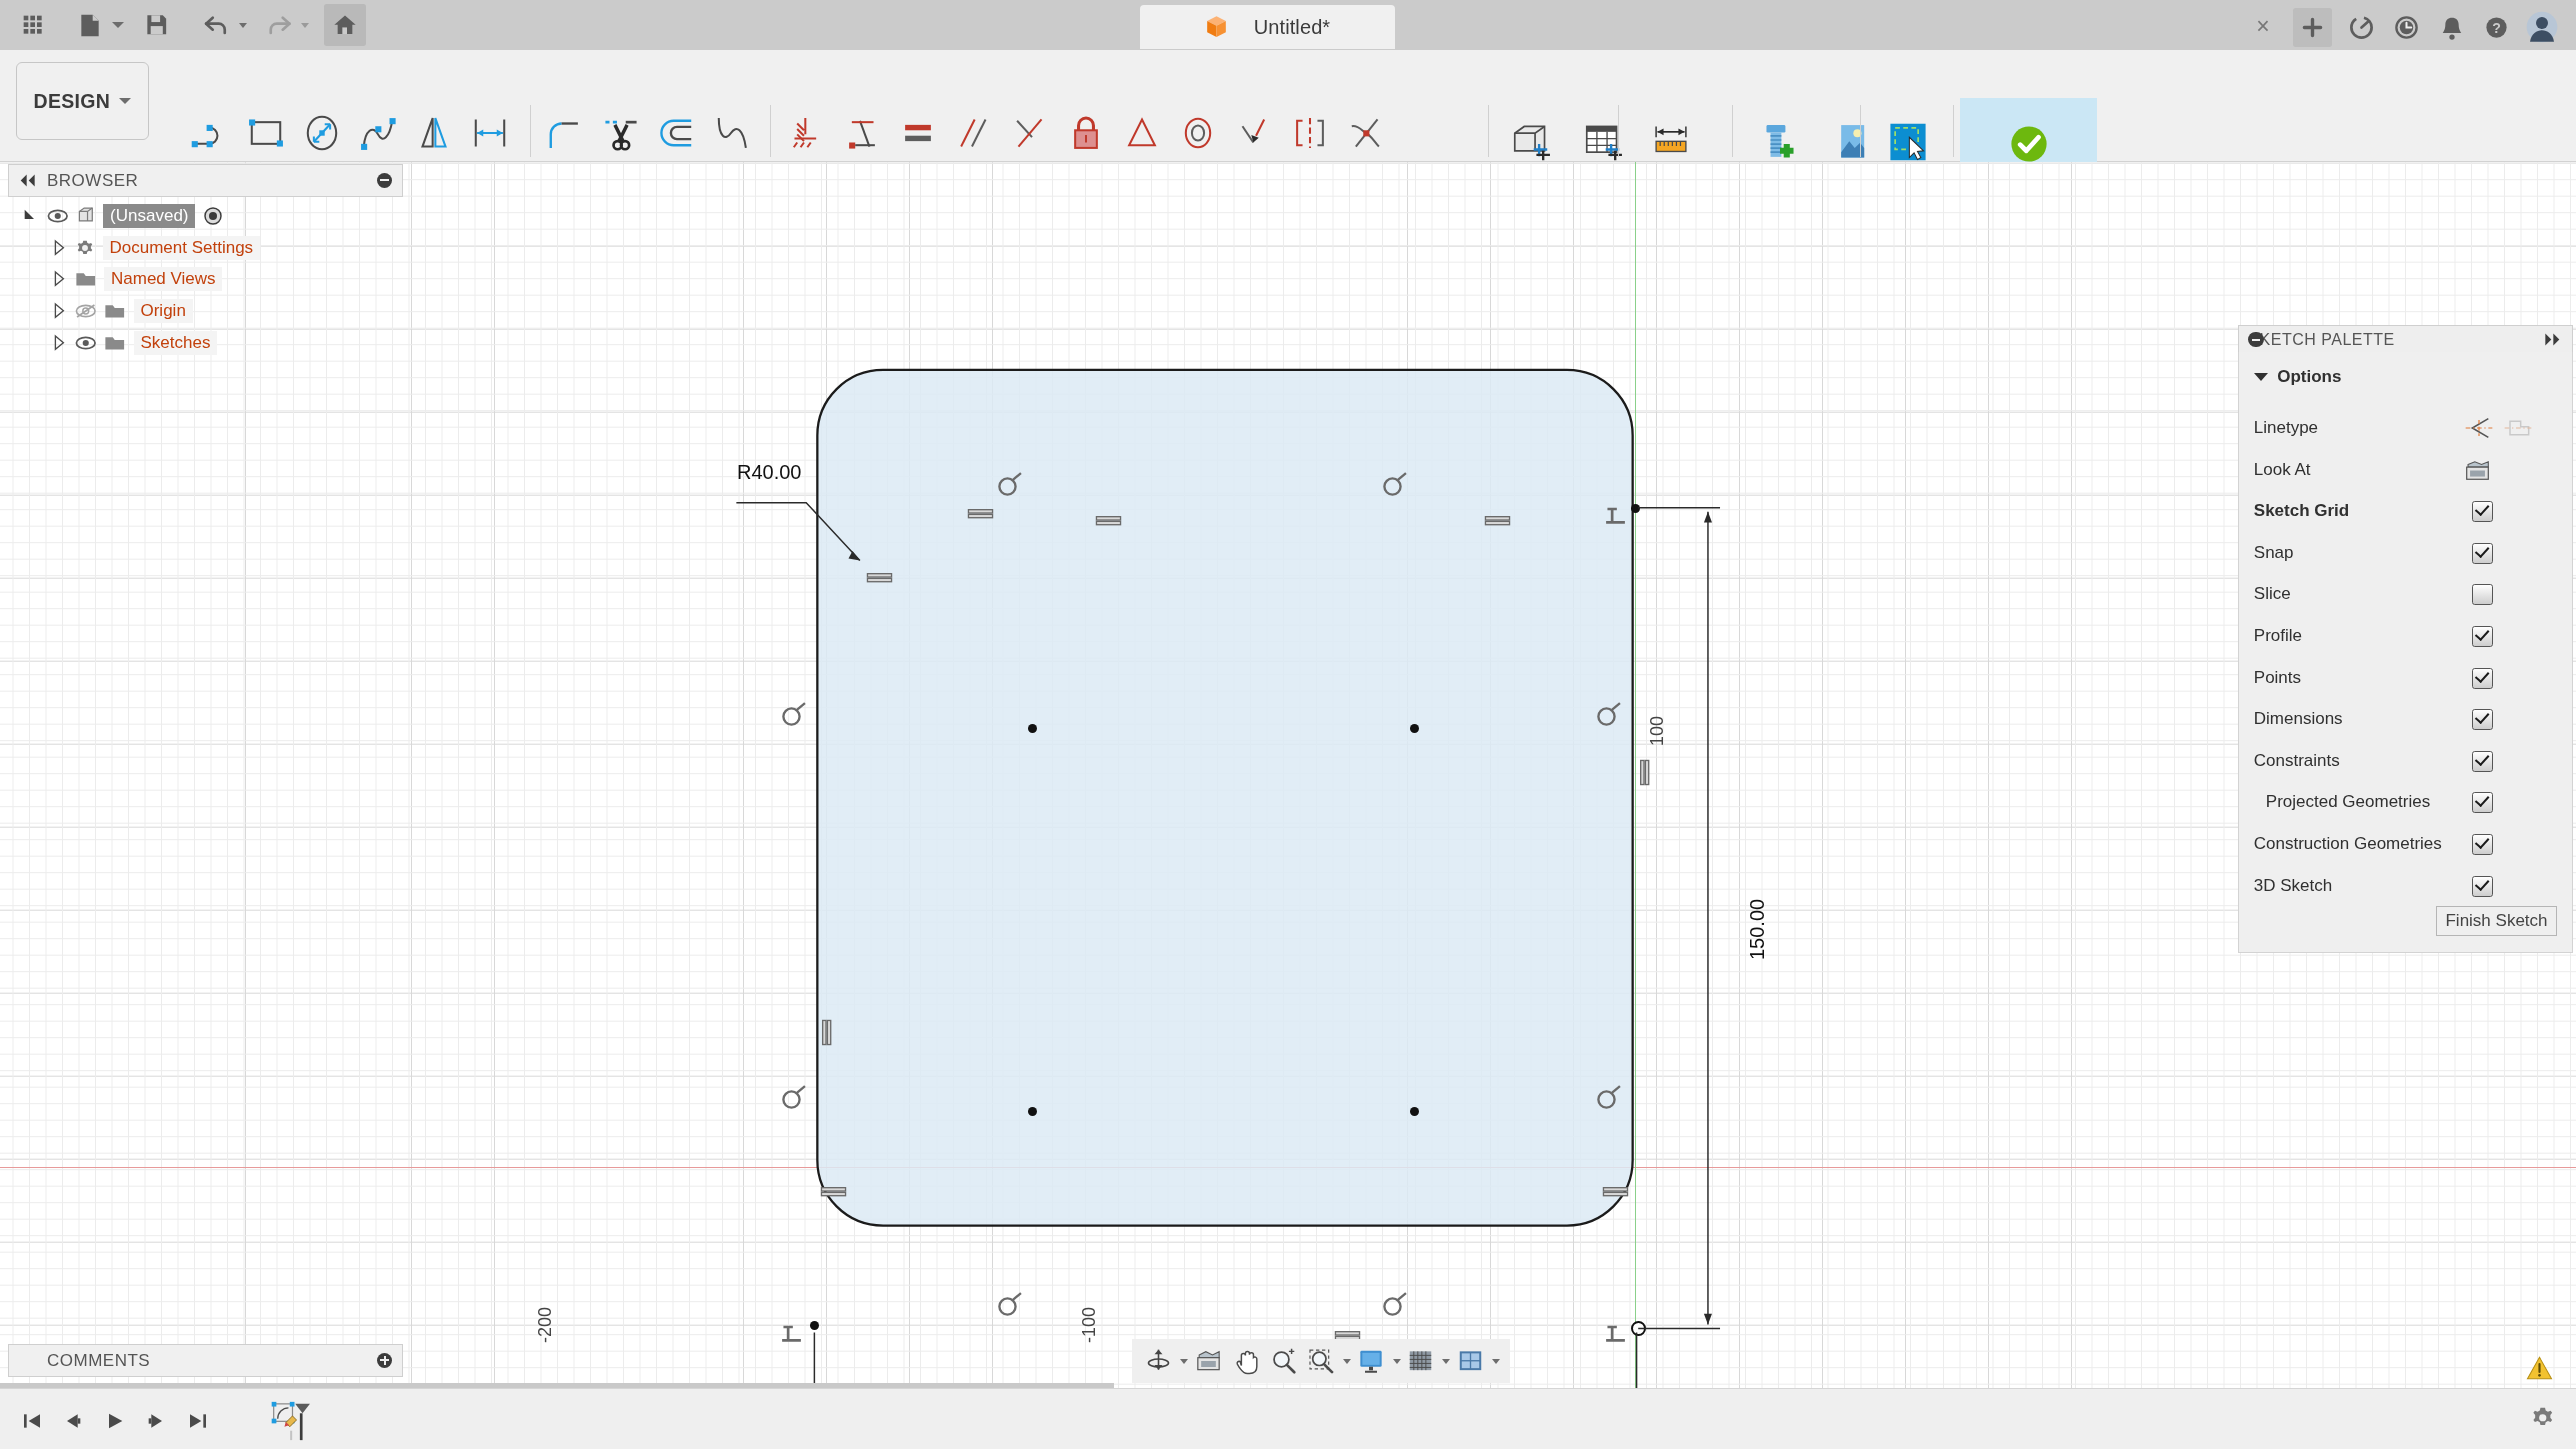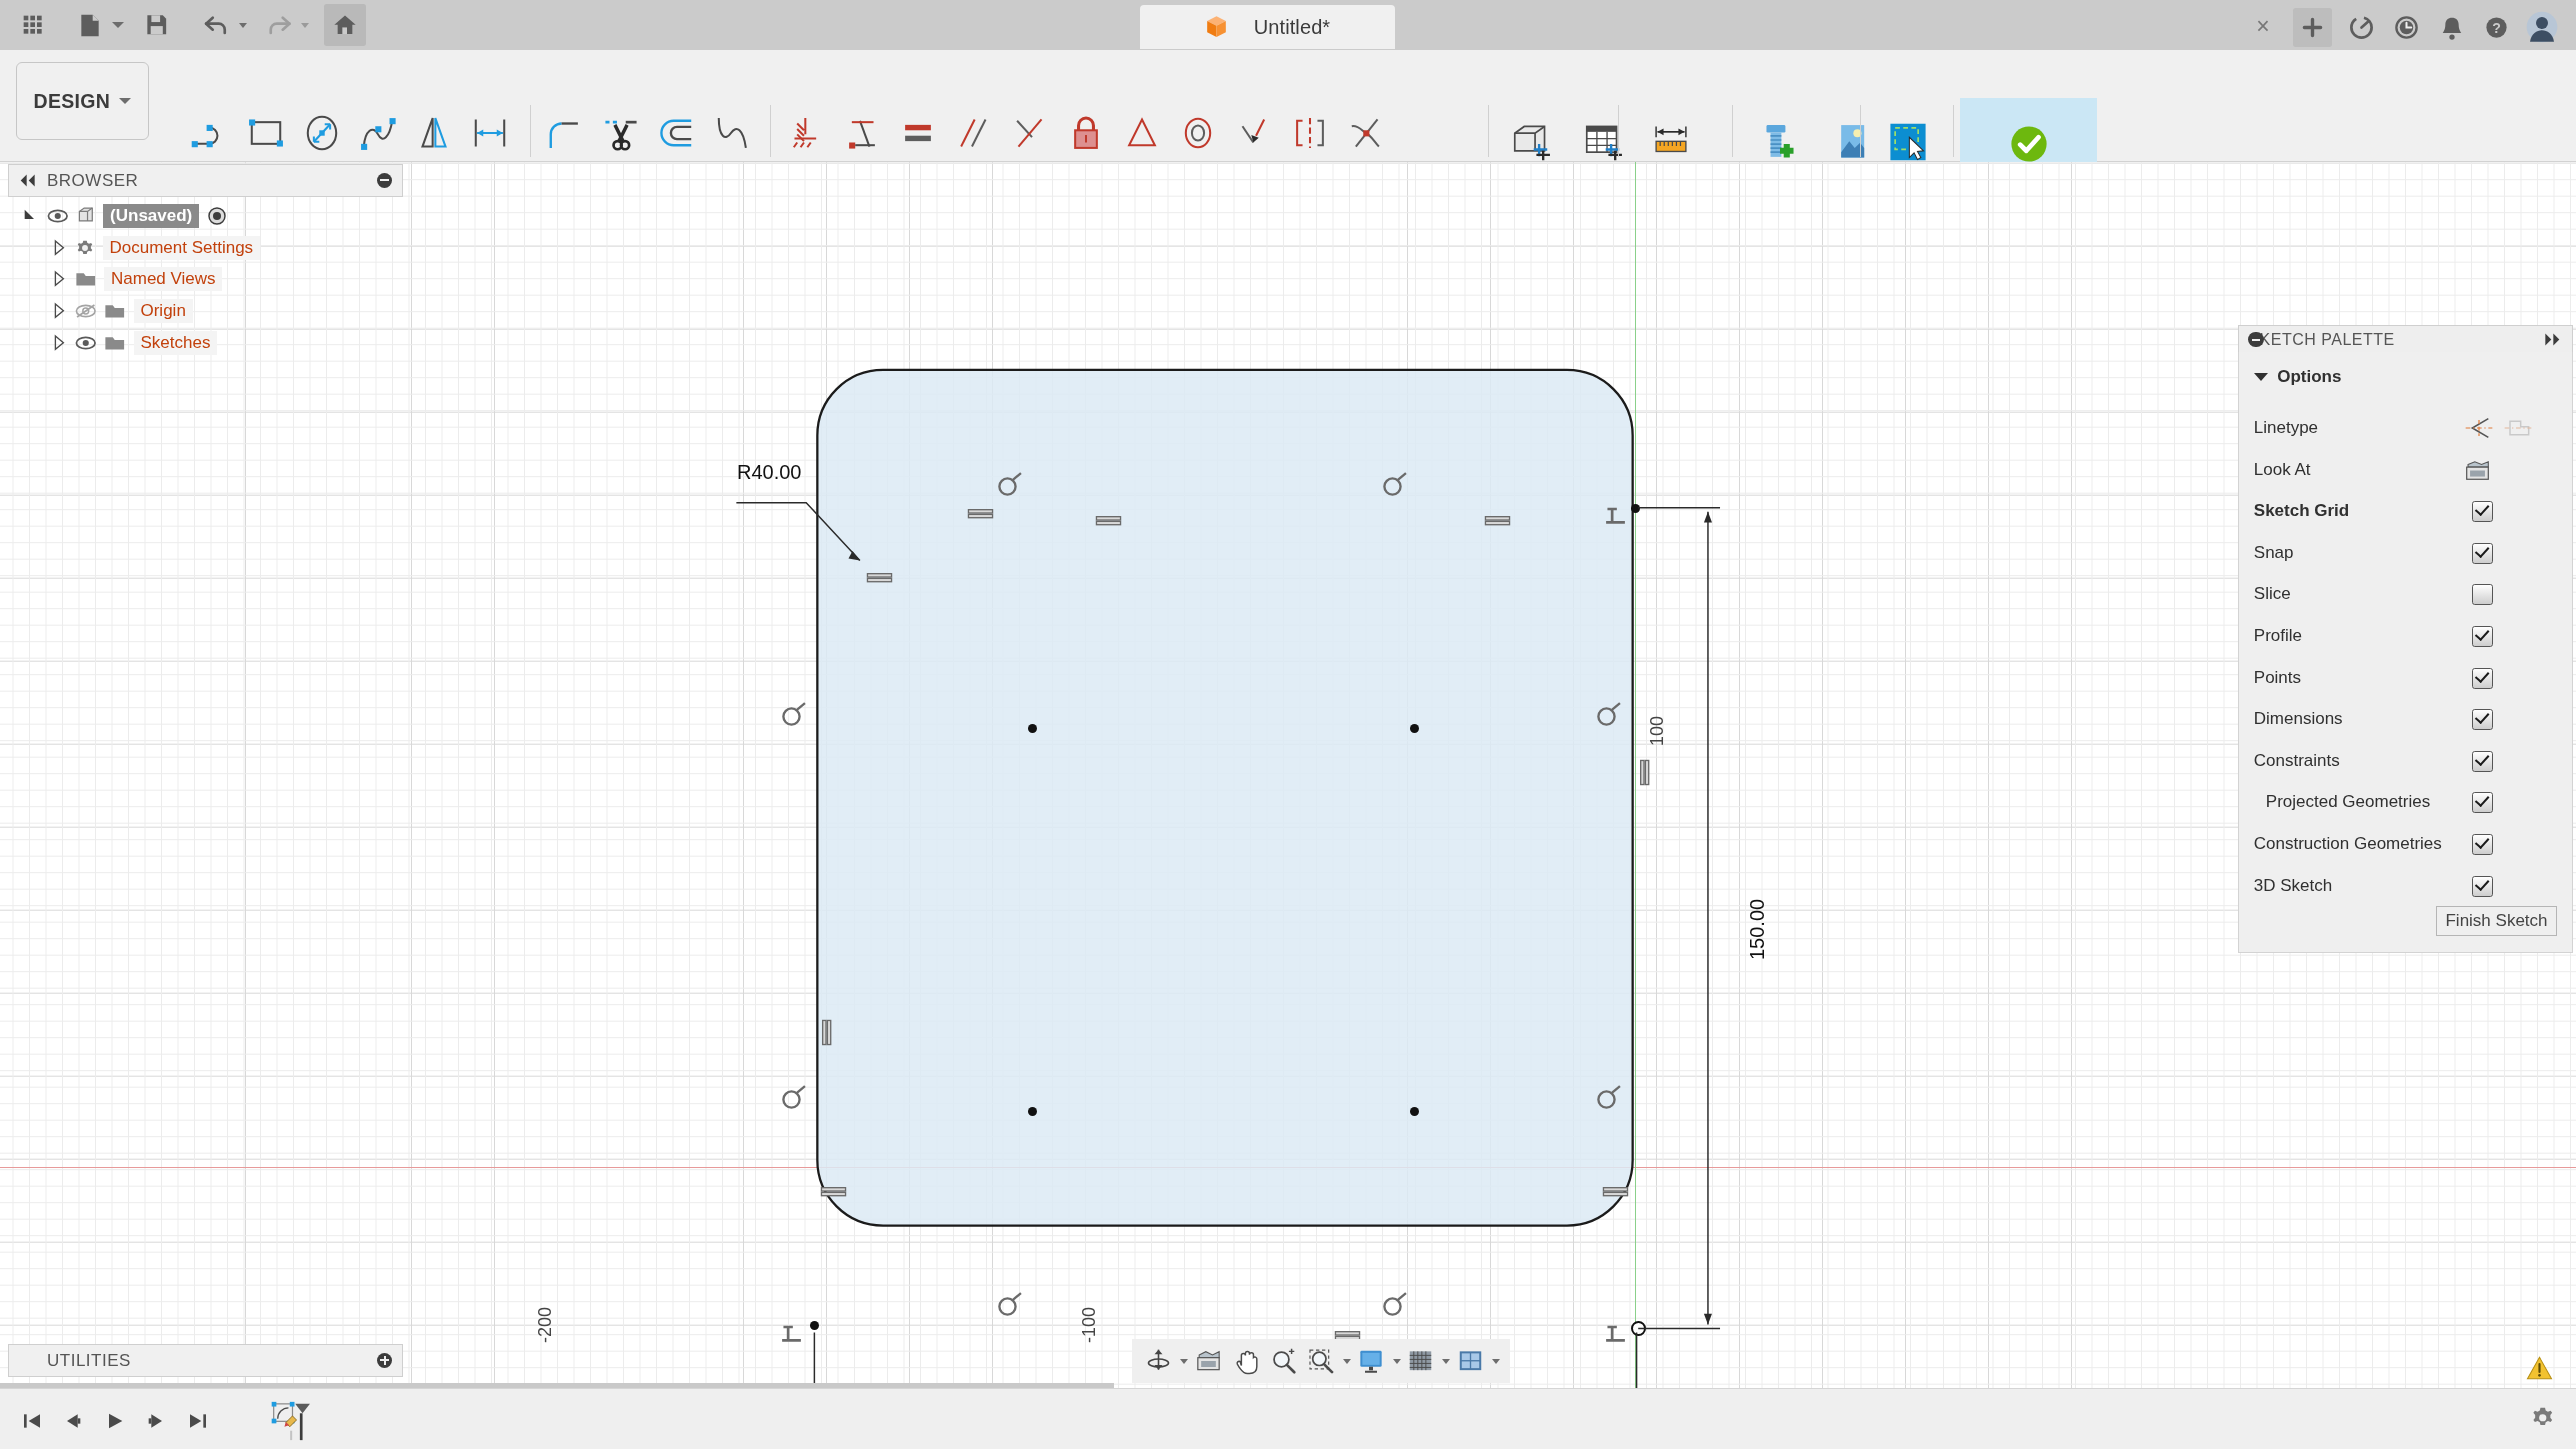--- a/index.html
+++ b/index.html
@@ -52,21 +52,21 @@
   #browser{position:absolute;left:8px;top:164px;width:393px;height:31px;background:#f0f0f0;border:0.7px solid #cfcfcf;display:flex;align-items:center;}
   #browser .t{font-size:17px;color:#555;letter-spacing:0.5px;margin-left:38px;}
   .minus-circ{width:15.4px;height:15.4px;border-radius:50%;background:#3c3c3c;display:flex;align-items:center;justify-content:center;}
   .minus-circ i{width:8.7px;height:2px;background:#f0f0f0;display:block;}
   .plus-circ{width:15.4px;height:15.4px;border-radius:50%;background:#3c3c3c;position:relative;}
   .plus-circ::before,.plus-circ::after{content:"";position:absolute;background:#f0f0f0;}
   .plus-circ::before{left:3.4px;top:6.7px;width:8.7px;height:2px;}
   .plus-circ::after{top:3.4px;left:6.7px;width:2px;height:8.7px;}
   .tree-row{position:absolute;height:29.5px;display:flex;align-items:center;gap:8px;}
   .tree-row .lbl{font-size:17px;color:#c2410c;background:#f4f4f4;padding:2px 6.7px;}
-  .tree-row.sel .lbl{background:#8a8a8a;color:#fff;font-weight:bold;}
+  .tree-row.sel .lbl{background:#8a8a8a;color:#fff;font-weight:normal;}
   
   #palette{position:absolute;left:2238px;top:325px;width:333px;height:27.5px;background:#eeeeee;border:0.7px solid #cfcfcf;display:flex;align-items:center;}
   #palette .t{font-size:16px;color:#555;letter-spacing:0.5px;margin-left:9.4px;}
   #palbody{position:absolute;left:2238px;top:352px;width:333px;height:600px;background:#efefef;border:0.7px solid #d3d3d3;border-top:none;}
   #optHdr{display:flex;align-items:center;gap:9.4px;padding:14.8px 0 0 14.8px;}
   #optHdr .txt{font-size:17px;font-weight:bold;color:#303030;}
   .tri-down{width:0;height:0;border-left:7.4px solid transparent;border-right:7.4px solid transparent;border-top:8.7px solid #303030;}
   .opt{position:absolute;left:0;width:333px;height:42px;display:flex;align-items:center;}
   .opt .name{font-size:17px;color:#303030;margin-left:14.8px;}
   .chk{position:absolute;left:233px;width:19px;height:19px;border:1px solid #555;border-radius:2.7px;background:linear-gradient(#ffffff,#cdcdcd);}
@@ -841,21 +841,21 @@
         <rect x="7" y="8" width="12" height="10" fill="#a8c8e8"></rect>
         <rect x="21" y="8" width="12" height="10" fill="#a8c8e8"></rect>
         <rect x="7" y="20" width="12" height="10" fill="#a8c8e8"></rect>
         <rect x="21" y="20" width="12" height="10" fill="#a8c8e8"></rect>
       </svg>
   </div>
   <div class="caret sm"></div>
 </div>
 
 <div id="comments">
-  <span class="t">UTILITIES</span>
+  <span class="t">COMMENTS</span>
   <div style="position:absolute;left:368px;">
       <div class="plus-circ"></div>
     </div>
 </div>
 
 <div id="scrollh"></div>
 
 <div id="statusbar"></div>
 <div id="timeline">
   <div class="tl-btn">

